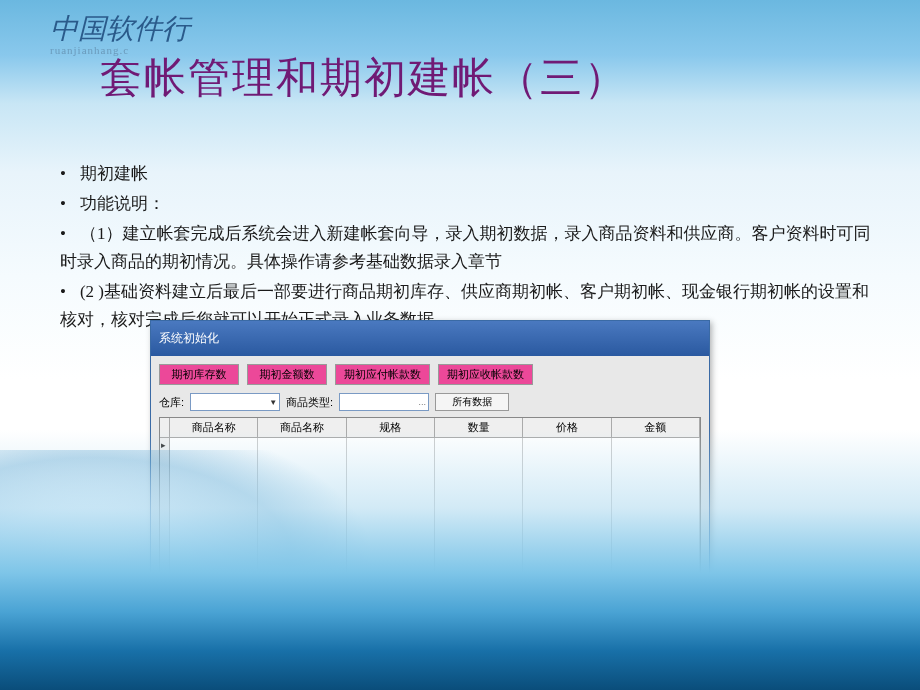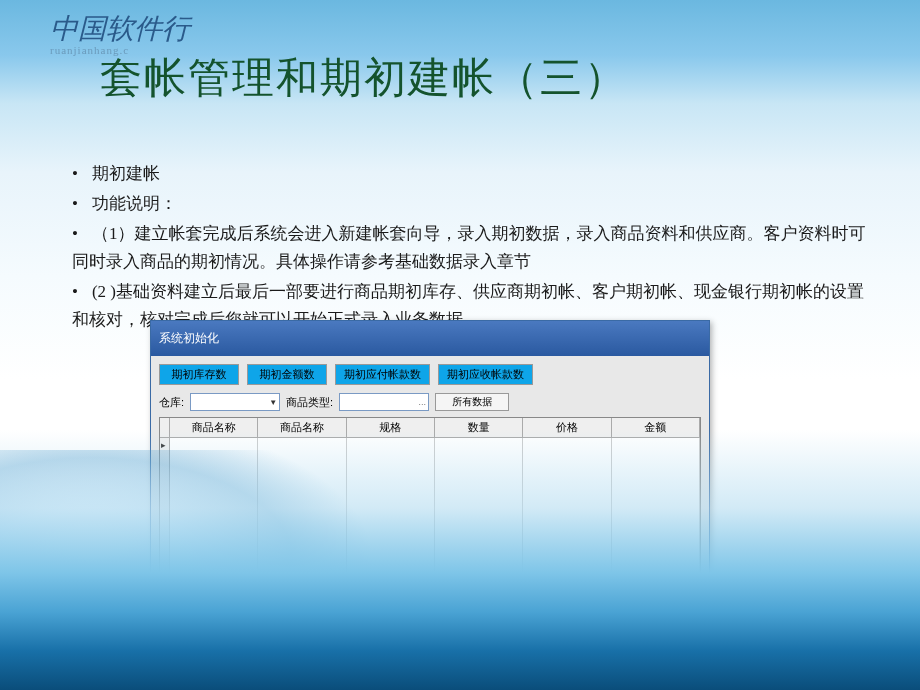--- a/index.html
+++ b/index.html
@@ -45,28 +45,28 @@
       left: 50px;
       font-size: 11px;
       color: #6a9abb;
       letter-spacing: 1px;
     }
     .slide-title {
       position: absolute;
       top: 50px;
       left: 100px;
       font-size: 42px;
-      color: #14532d;
+      color: #701a75;
       font-family: "SimSun", "宋体", serif;
       letter-spacing: 2px;
     }
     .bullets {
       position: absolute;
       top: 160px;
-      left: 72px;
+      left: 60px;
       right: 40px;
       font-size: 17px;
       color: #1a1a1a;
       line-height: 1.65;
       list-style: none;
     }
     .bullets li::before {
       content: "•";
       margin-right: 14px;
     }
@@ -86,21 +86,21 @@
     }
     .app-titlebar {
       background: linear-gradient(to bottom, #4a79c0, #2a59a0);
       color: #fff;
       padding: 9px 8px;
       font-size: 12px;
     }
     .app-body { padding: 8px; }
     .btn-row { display: flex; gap: 8px; margin-bottom: 8px; }
     .btn-row button {
-      background: #0ea5e9;
+      background: #ec4899;
       border: 1px solid #999;
       padding: 2px 8px;
       font-size: 11px;
       min-width: 80px;
       cursor: pointer;
     }
     .filter-row {
       display: flex;
       align-items: center;
       gap: 6px;

